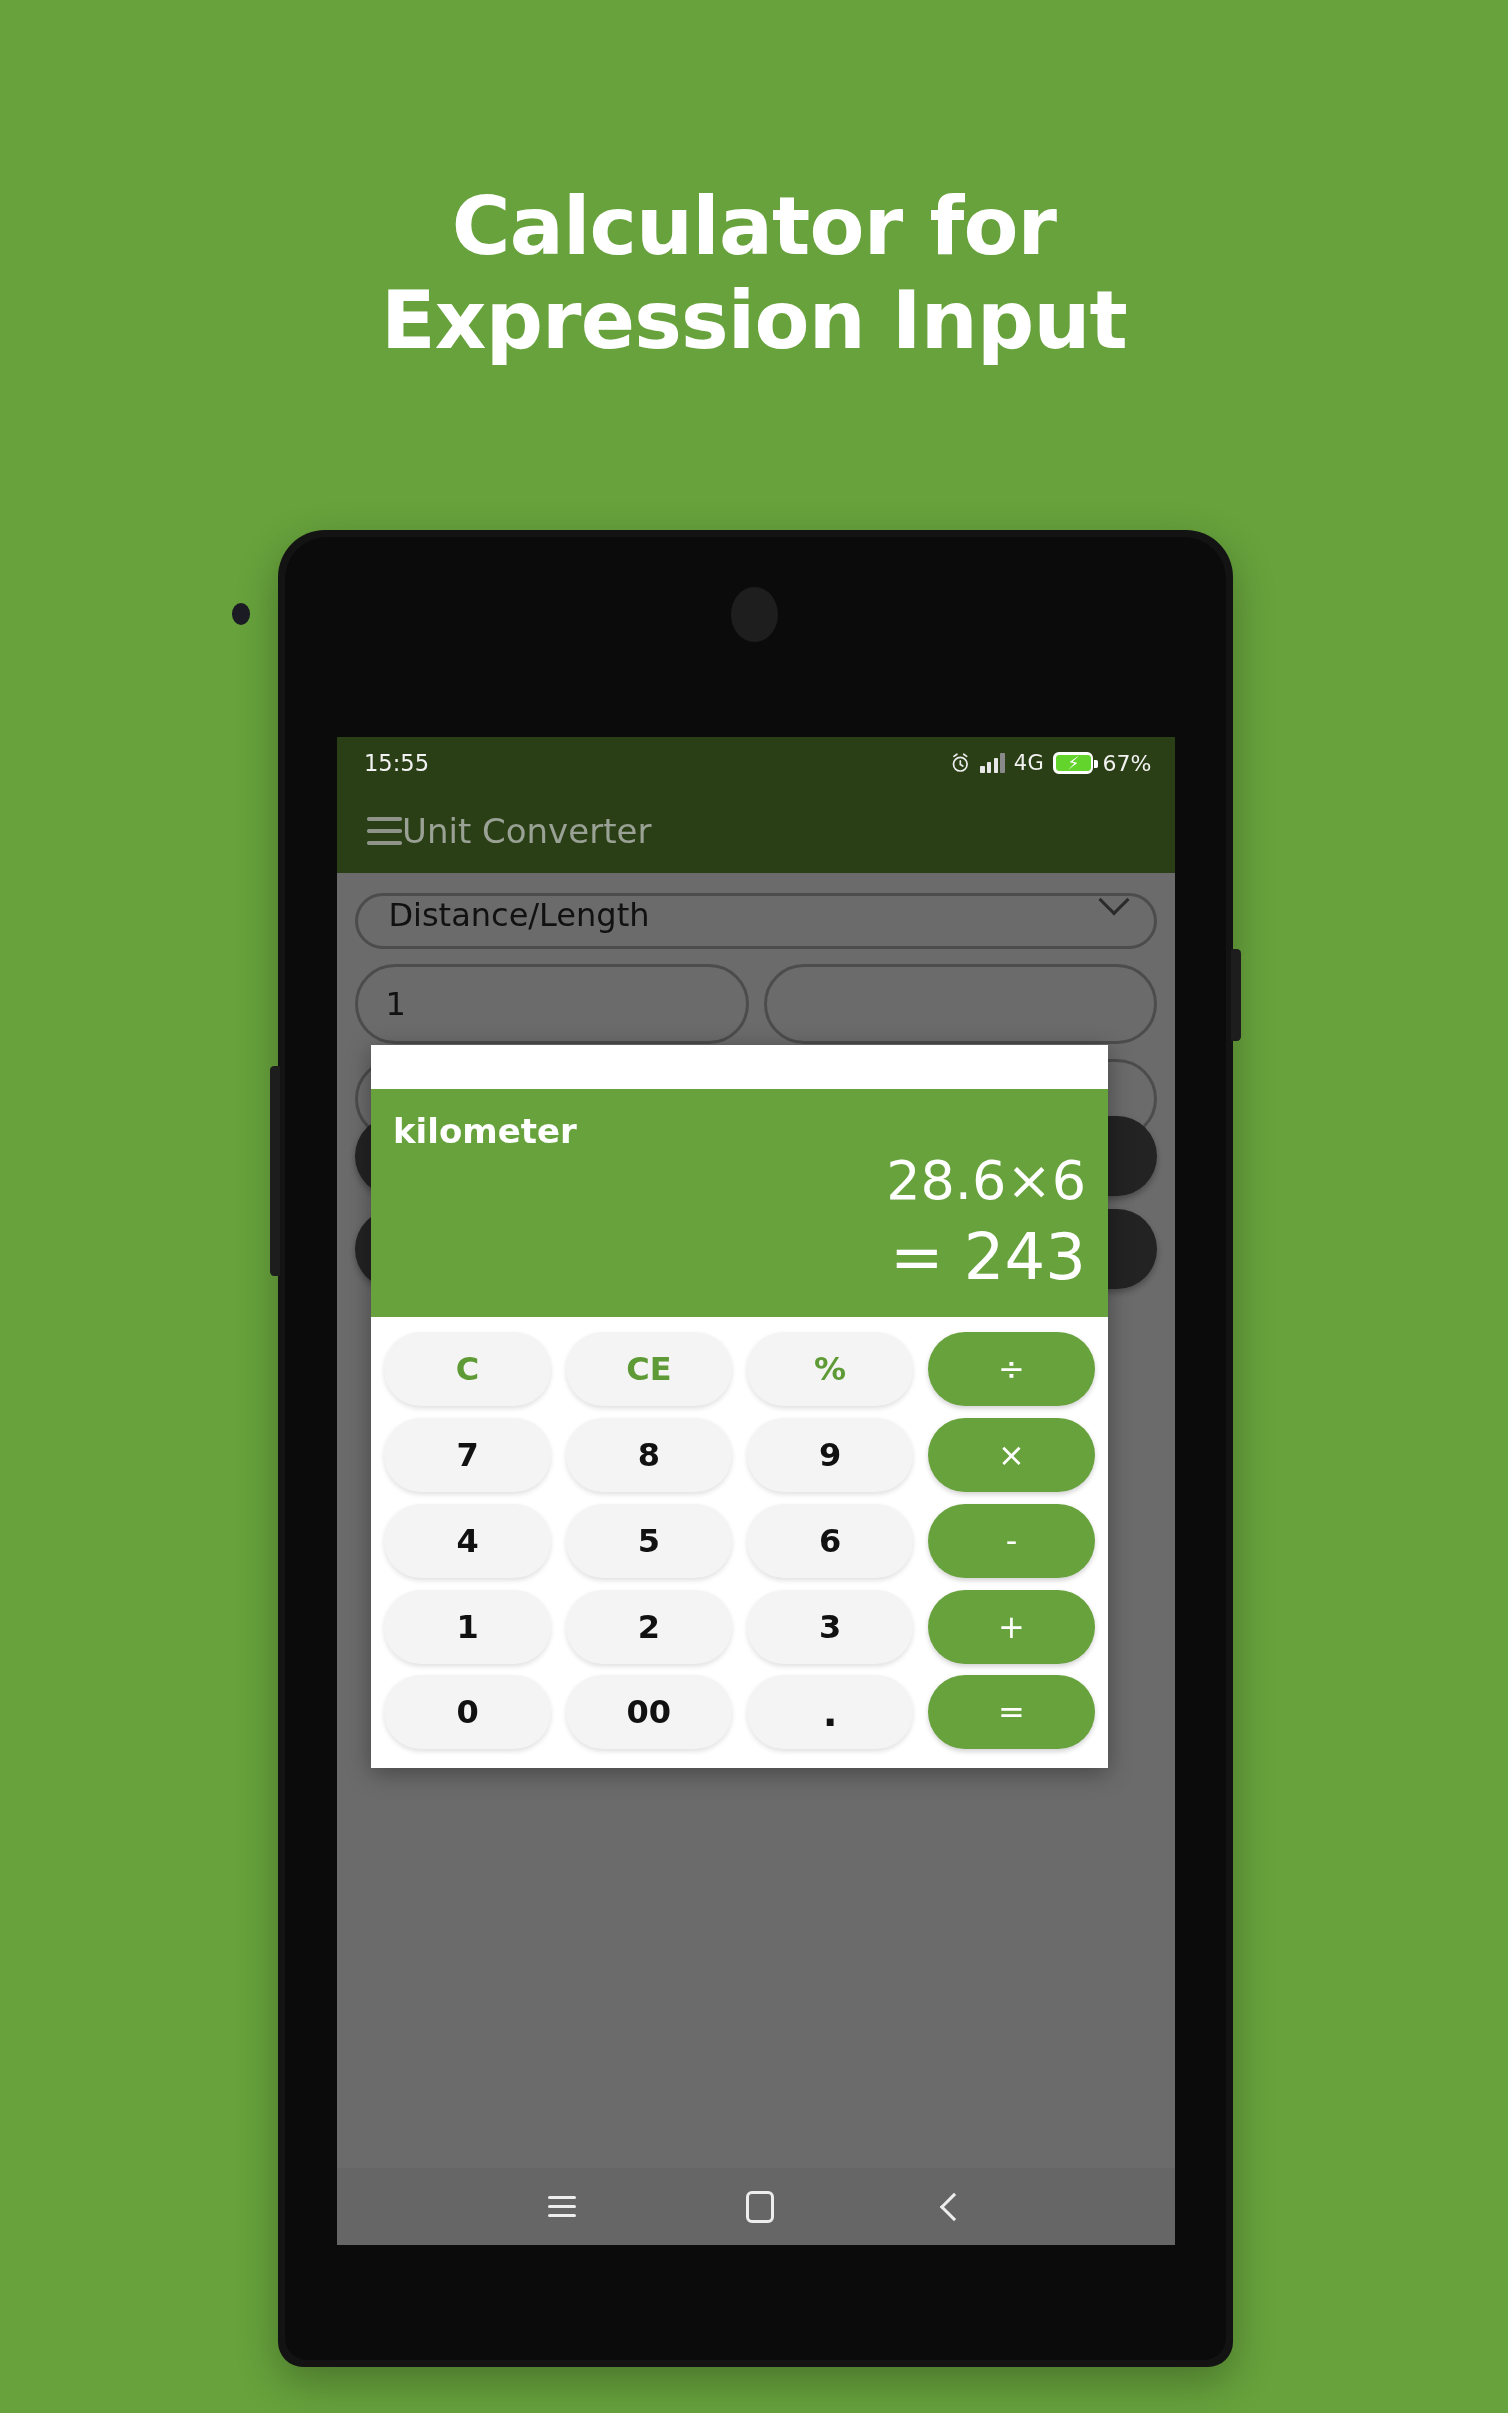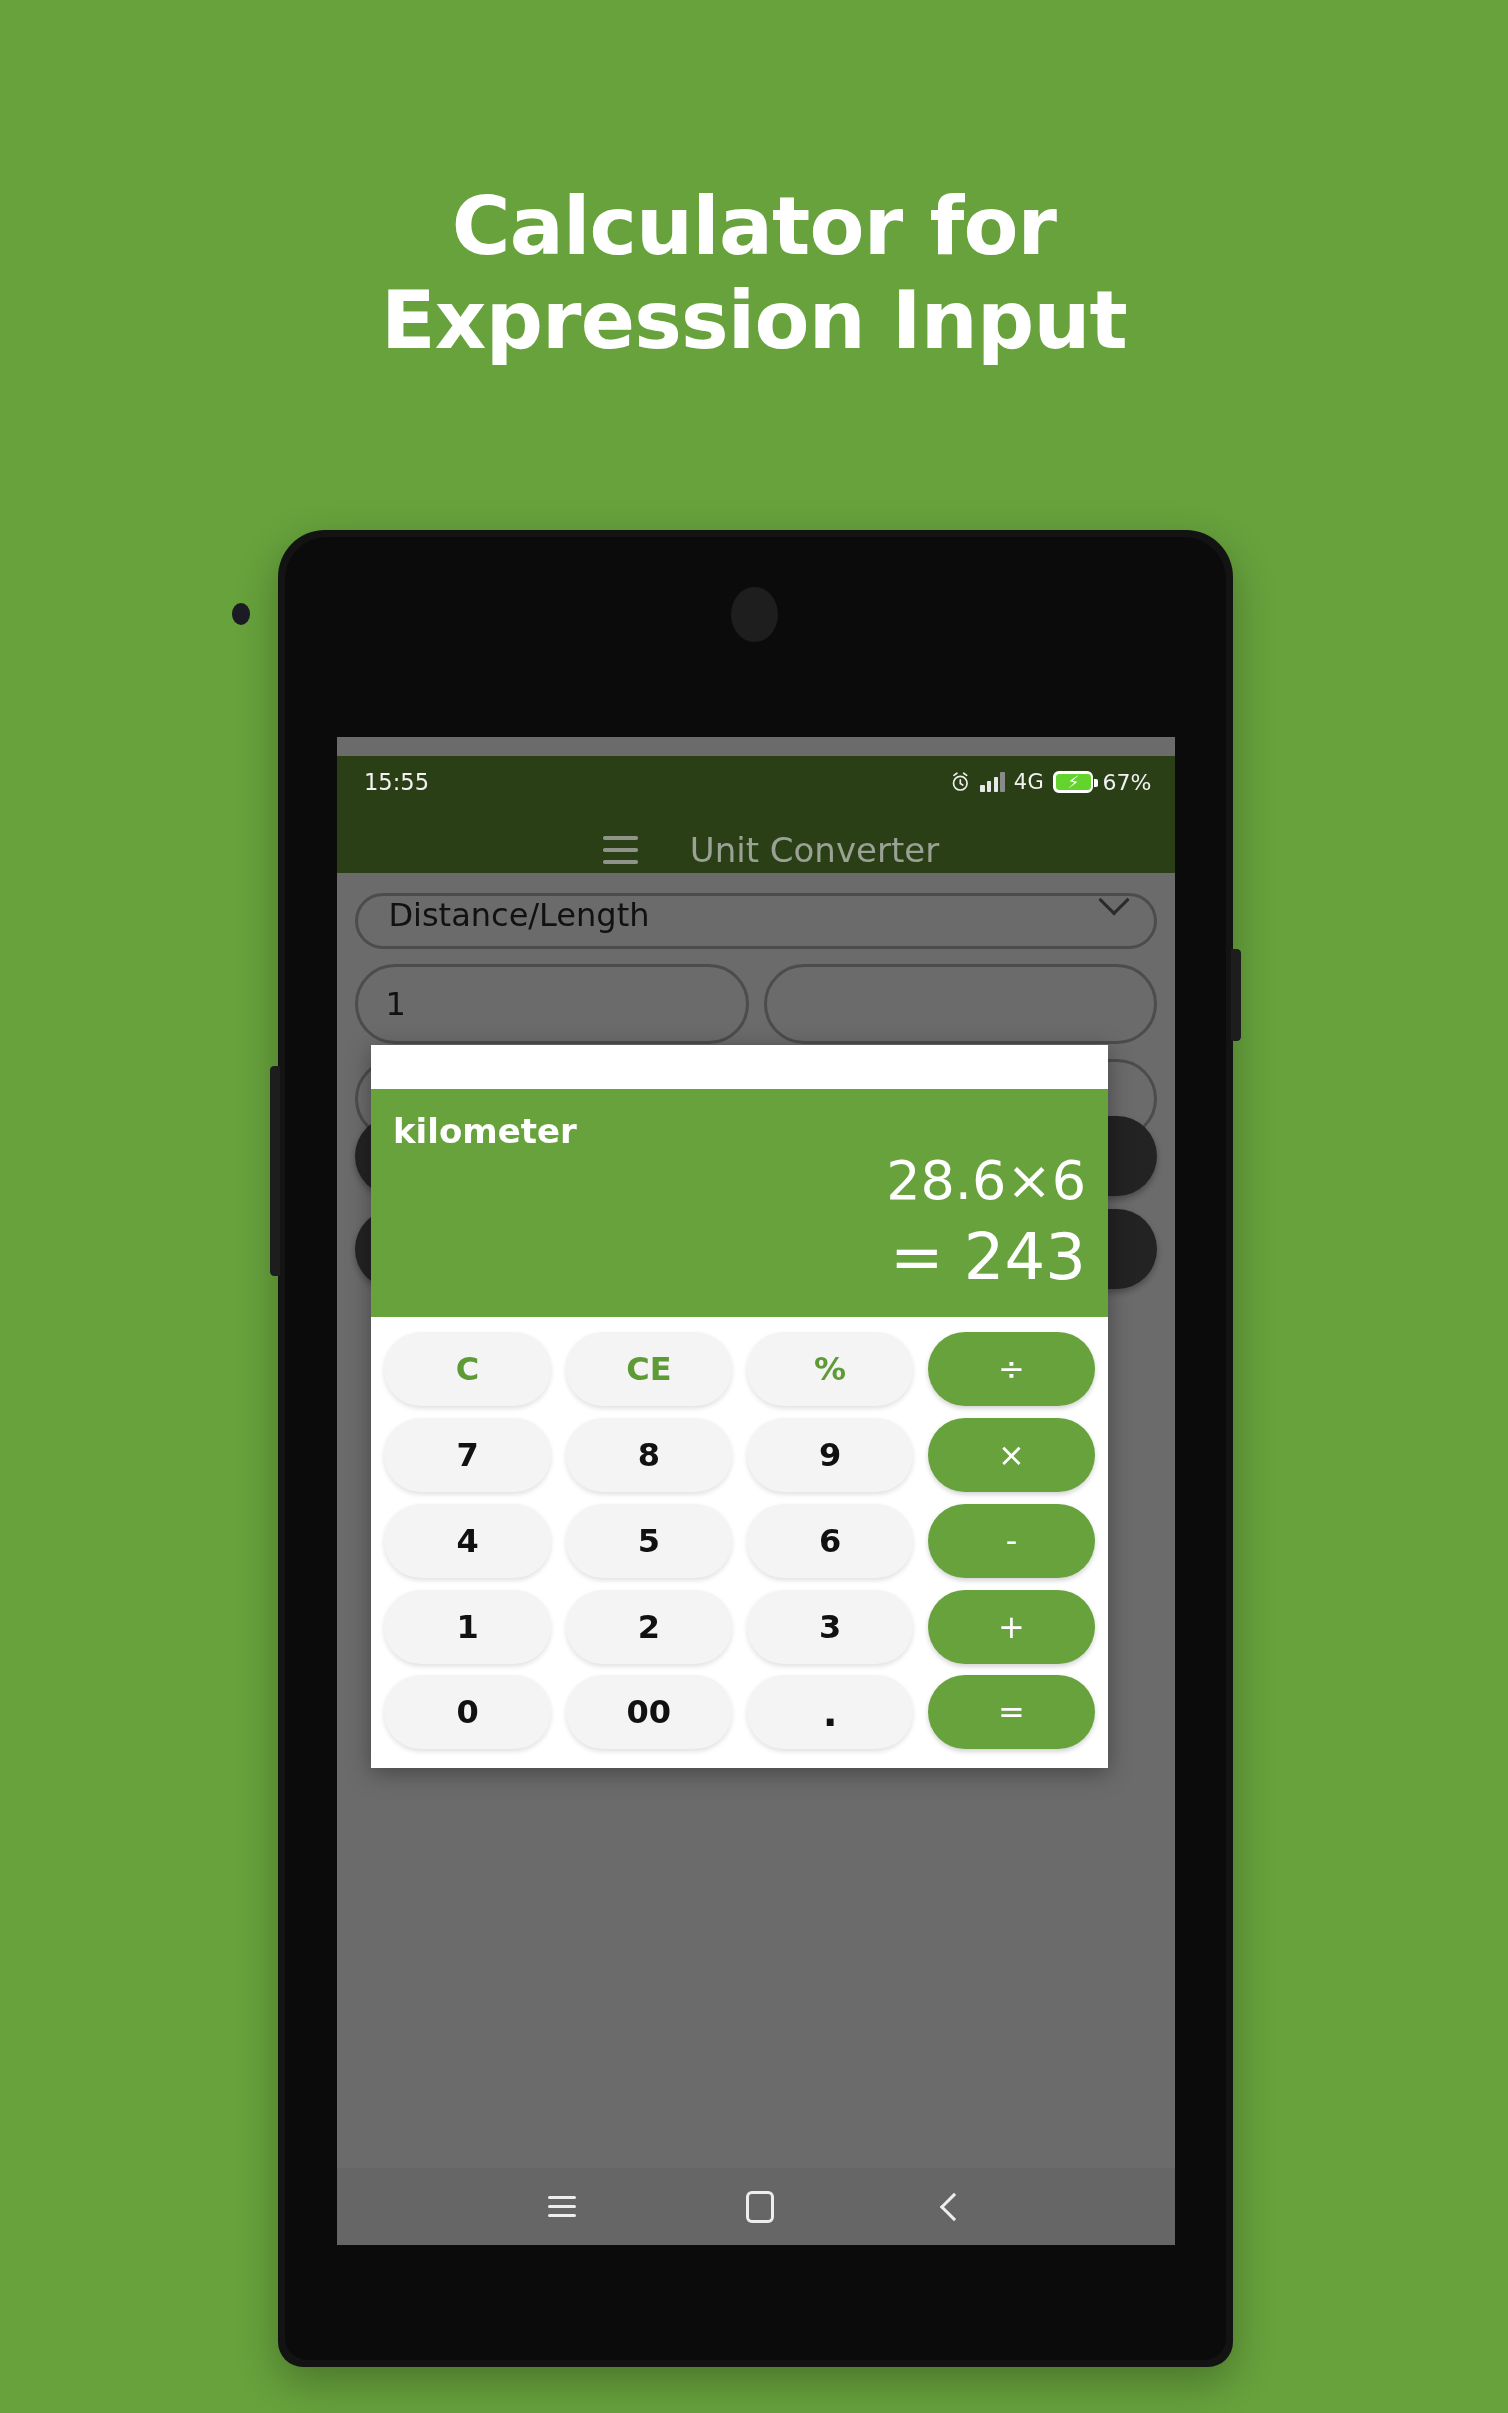--- a/index.html
+++ b/index.html
@@ -98,21 +98,20 @@
   .status-bar {
     height: 52px;
     background: #2a3f15;
     display: flex;
     align-items: center;
     justify-content: space-between;
     padding: 0 23.5px 0 27px;
     color: #f2f2f2;
     font-size: 22.6px;
     font-family: "DejaVu Sans", sans-serif;
-    margin-top: 19px;
   }
   .status-right { display: flex; align-items: center; gap: 9.2px; }
   .icon-alarm { width: 22.6px; height: 22.6px; }
   .sig-bars { display: flex; align-items: flex-end; gap: 2.5px; height: 20px; }
   .sig-bars i { width: 4.2px; background: #e8e8e8; display: block; border-radius: 0.8px; }
   .sig-bars i:nth-child(1) { height: 6.7px; }
   .sig-bars i:nth-child(2) { height: 11px; }
   .sig-bars i:nth-child(3) { height: 15px; }
   .sig-bars i:nth-child(4) { height: 20px; background: #8a8a8a; }
   .net-label { font-size: 21px; letter-spacing: 0.4px; }
@@ -137,22 +136,20 @@
   }
   .batt-pct { font-size: 22px; }
 
   
   .app-bar {
     height: 84px;
     background: #2a3f15;
     display: flex;
     align-items: center;
     padding-left: 30px;
-    gap: 52px;
-    justify-content: center;
   }
   .hamburger { width: 35px; display: flex; flex-direction: column; gap: 7.5px; }
   .hamburger span { display: block; height: 4.2px; background: #8f948a; border-radius: 1.7px; }
   .app-title {
     color: #9aa195;
     font-size: 34px;
     font-family: "DejaVu Sans", sans-serif;
   }
 
   

